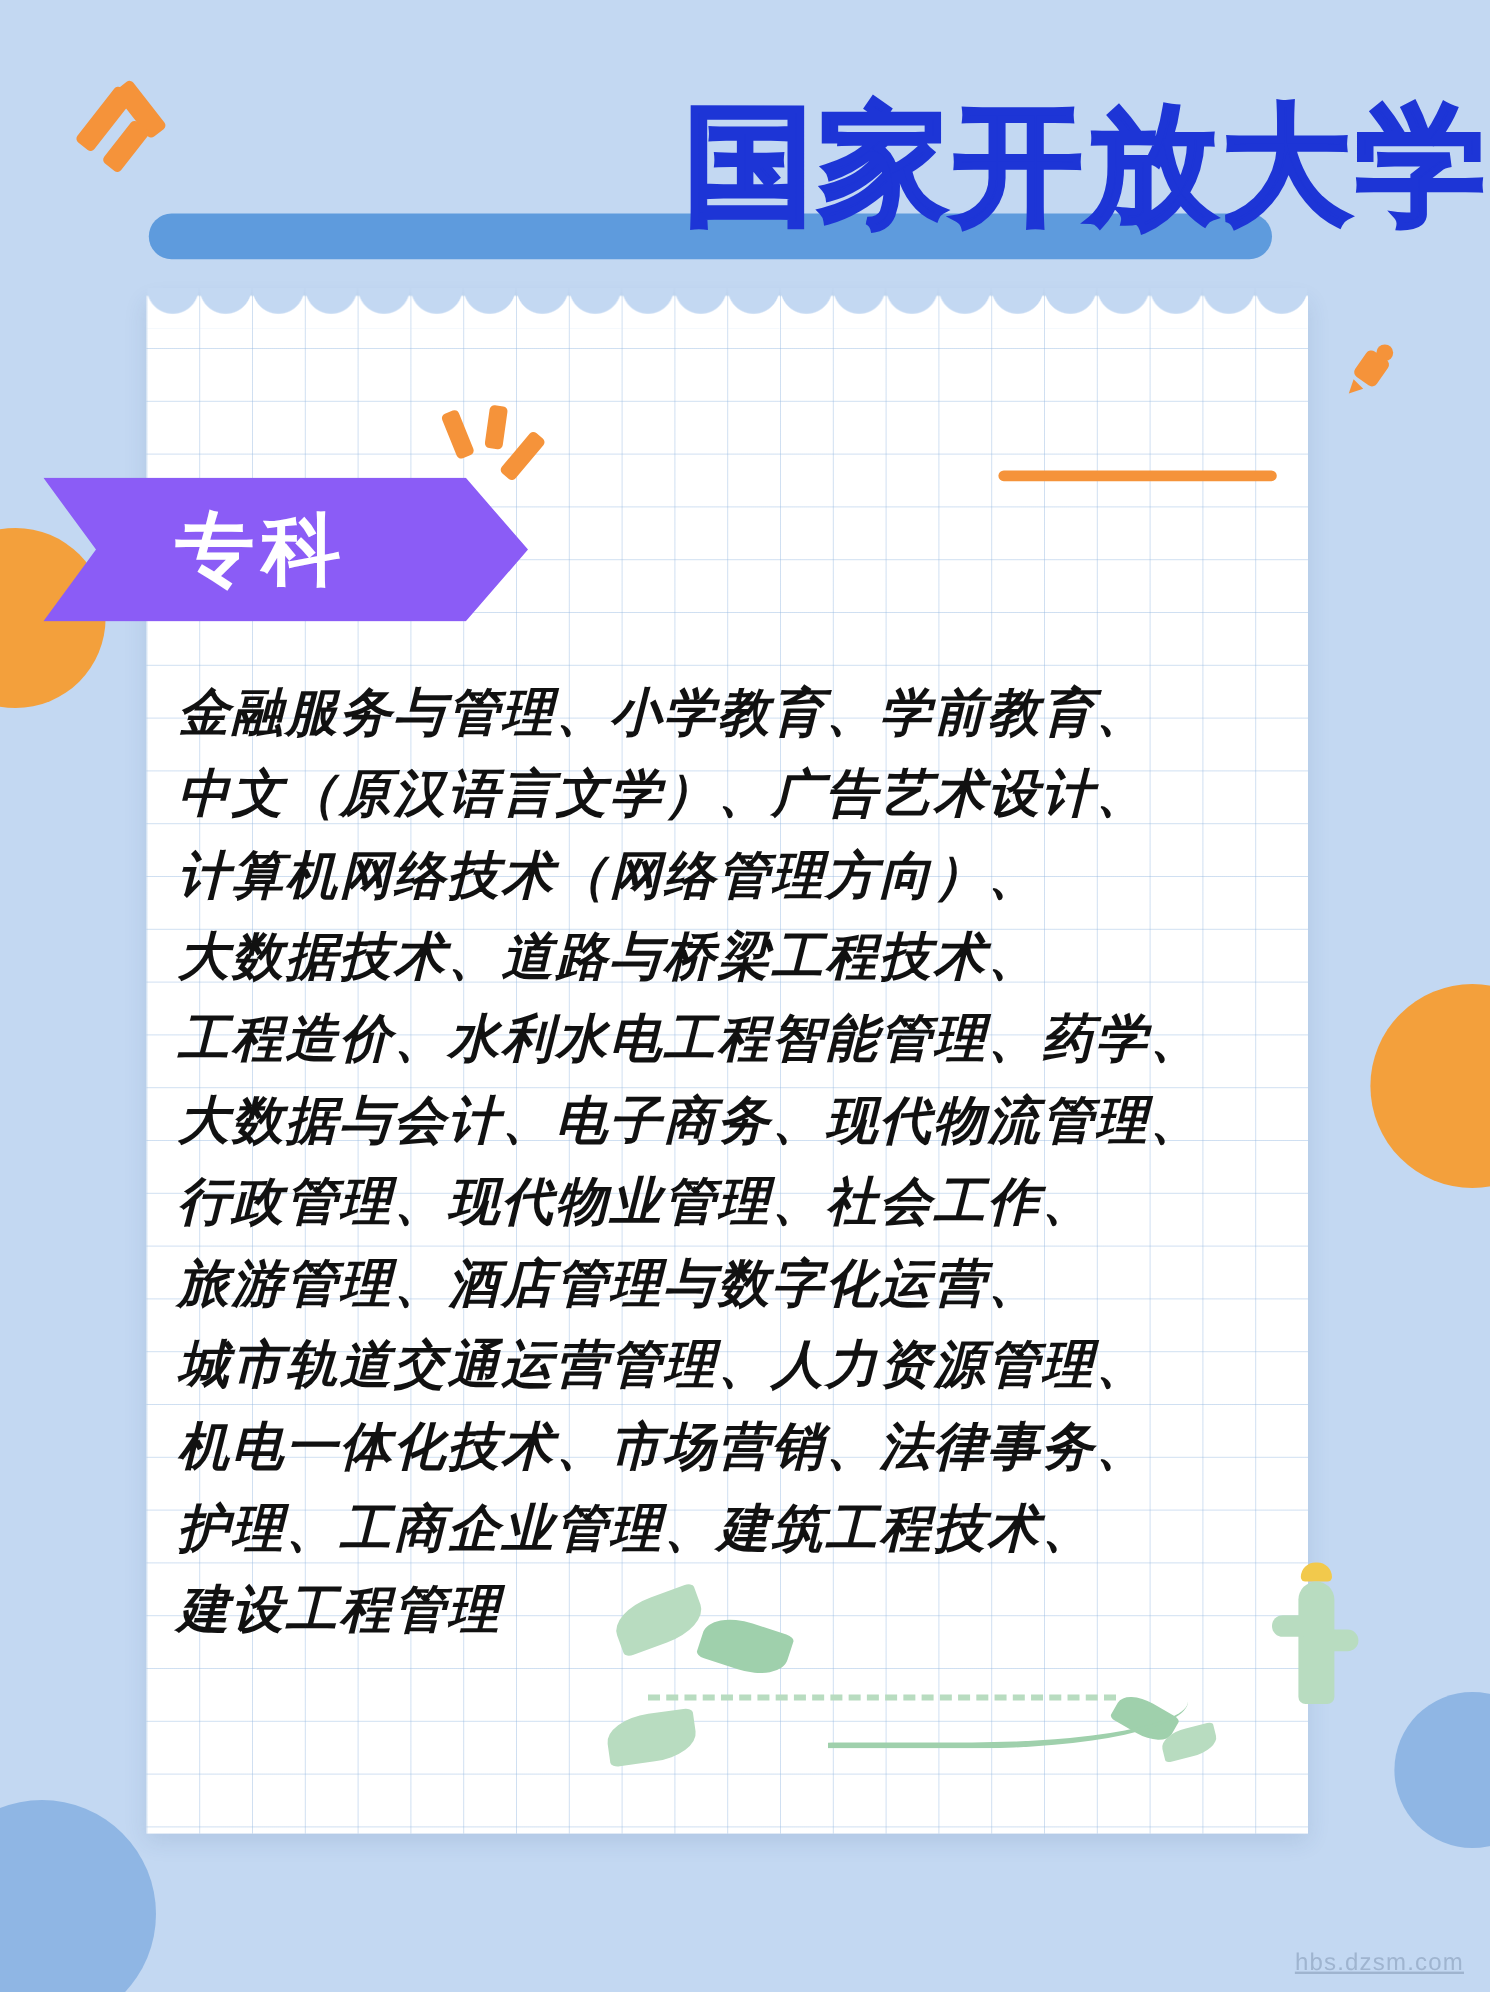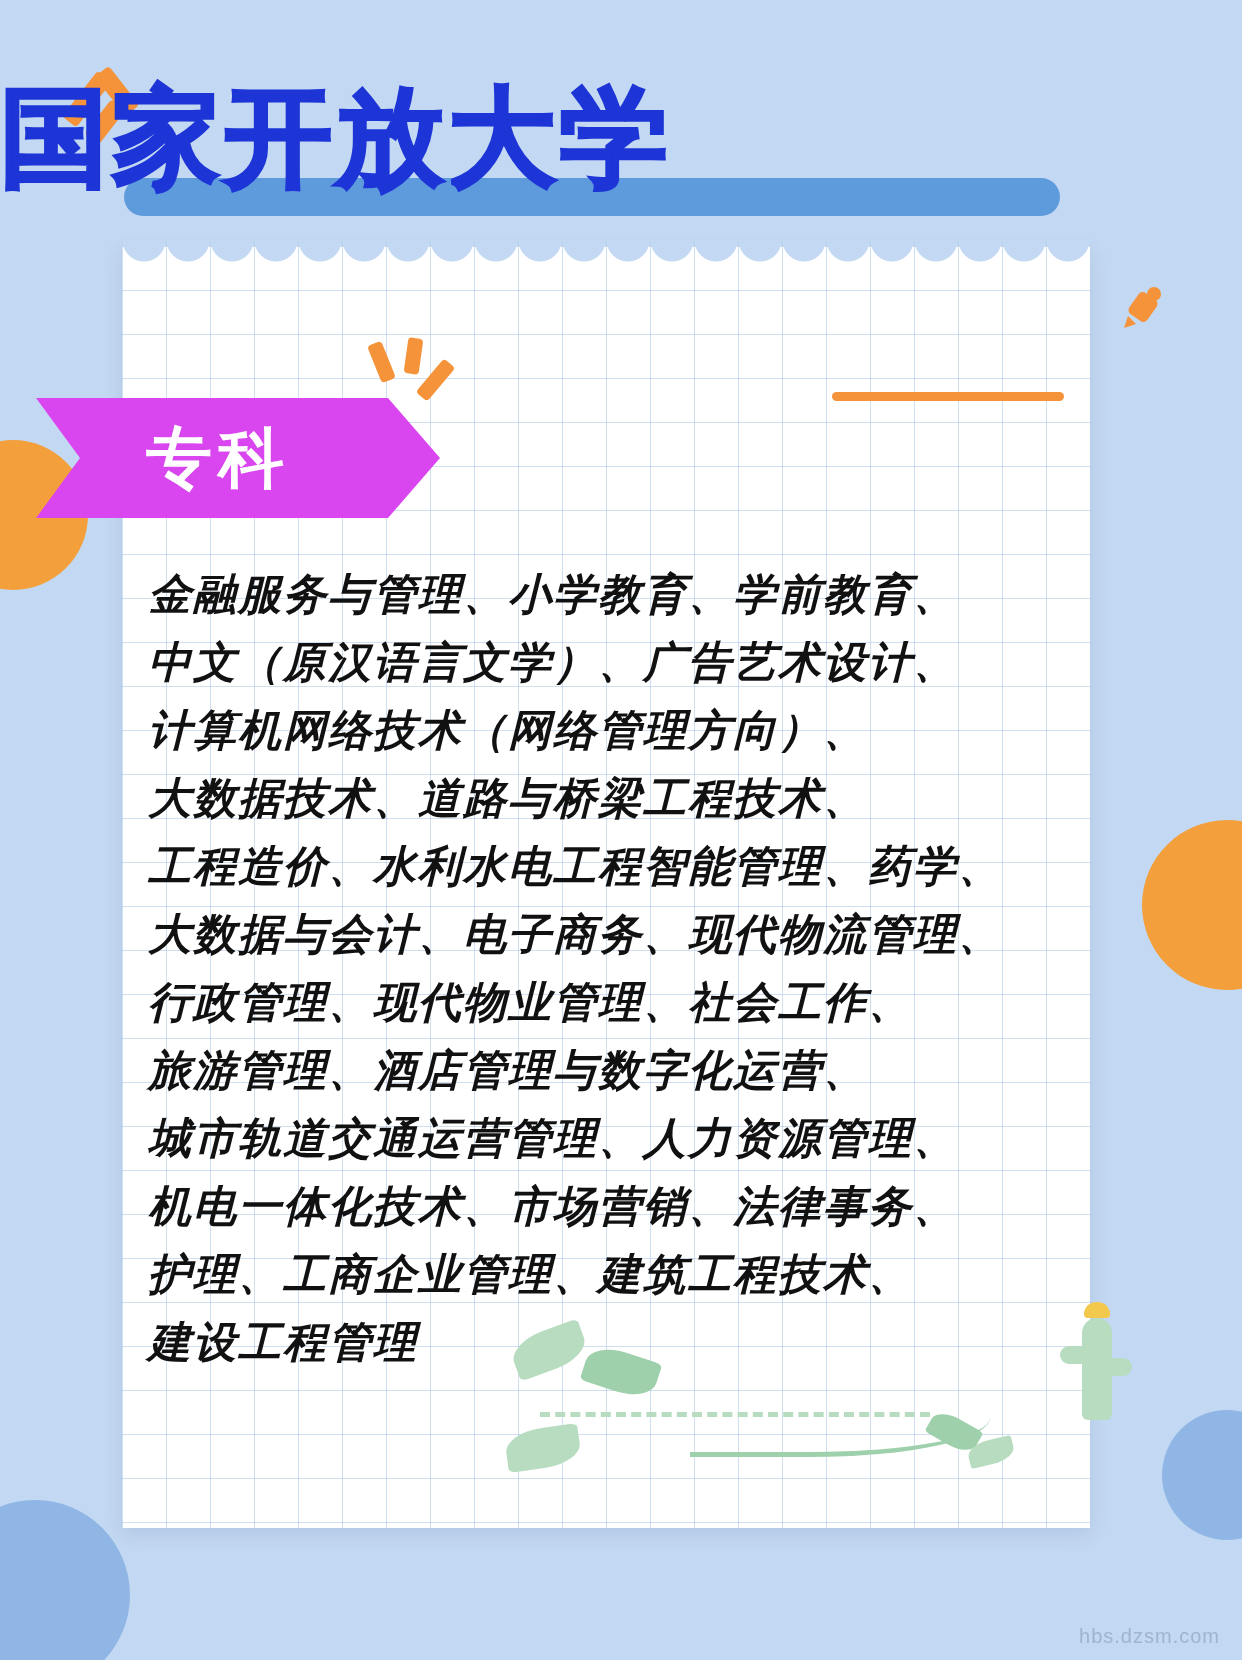--- a/index.html
+++ b/index.html
@@ -52,21 +52,21 @@
     width: 936px;
     height: 38px;
     background: #5e9bdd;
     border-radius: 19px;
   }
   .main-title {
     position: absolute;
     left: 0;
     top: 78px;
     width: 1242px;
-    text-align: left;
+    text-align: right;
     font-size: 108px;
     line-height: 120px;
     font-weight: bold;
     color: #1d35d6;
     letter-spacing: 4px;
     -webkit-text-stroke: 3px #1d35d6;
   }
 
   
   .zigzag {
@@ -139,21 +139,21 @@
     height: 54px;
   }
 
   
   .ribbon {
     position: absolute;
     left: 36px;
     top: 398px;
     width: 404px;
     height: 120px;
-    background: #d946ef;
+    background: #8b5cf6;
     clip-path: polygon(0 0, 352px 0, 404px 60px, 352px 120px, 0 120px, 44px 60px);
     display: flex;
     align-items: center;
   }
   .ribbon-label {
     margin-left: 110px;
     font-size: 66px;
     line-height: 70px;
     font-weight: bold;
     color: #ffffff;
@@ -265,20 +265,21 @@
     border-radius: 13px 13px 4px 4px;
   }
 
   .watermark {
     position: absolute;
     right: 22px;
     bottom: 12px;
     font-size: 20px;
     color: #9fb4cf;
     letter-spacing: 1px;
+    text-decoration: underline;
   }
 </style>
 </head>
 <body>
 
 <div class="poster">
 
   <div class="circle circle-left-orange"></div>
   <div class="circle circle-right-orange"></div>
   <div class="circle circle-left-blue"></div>

